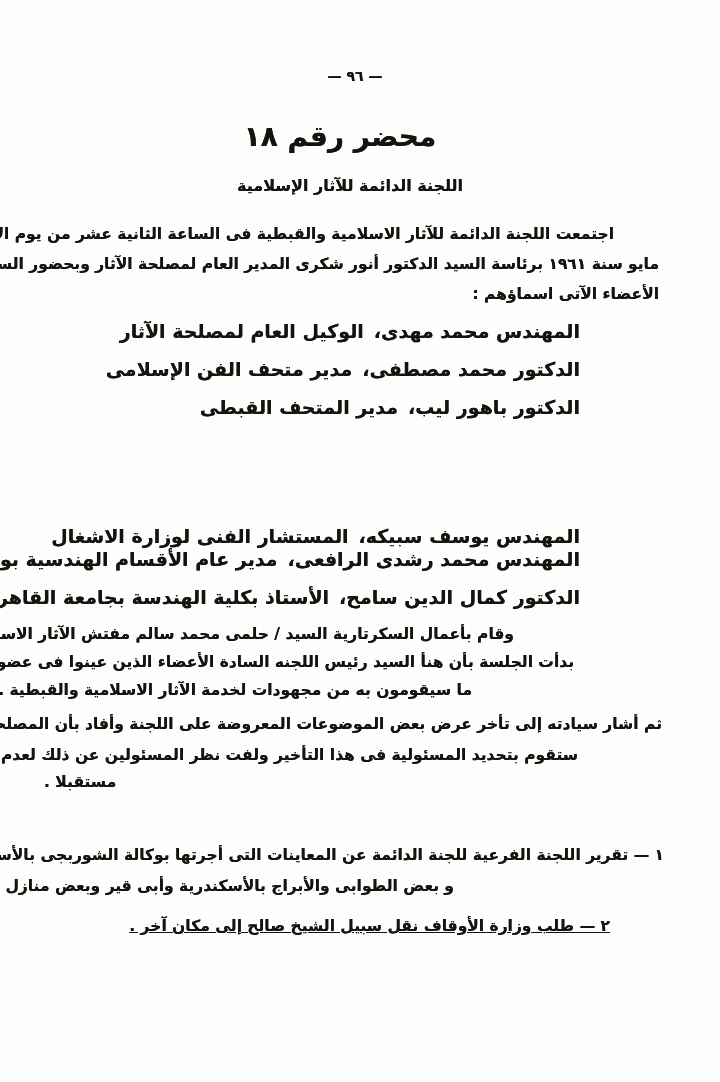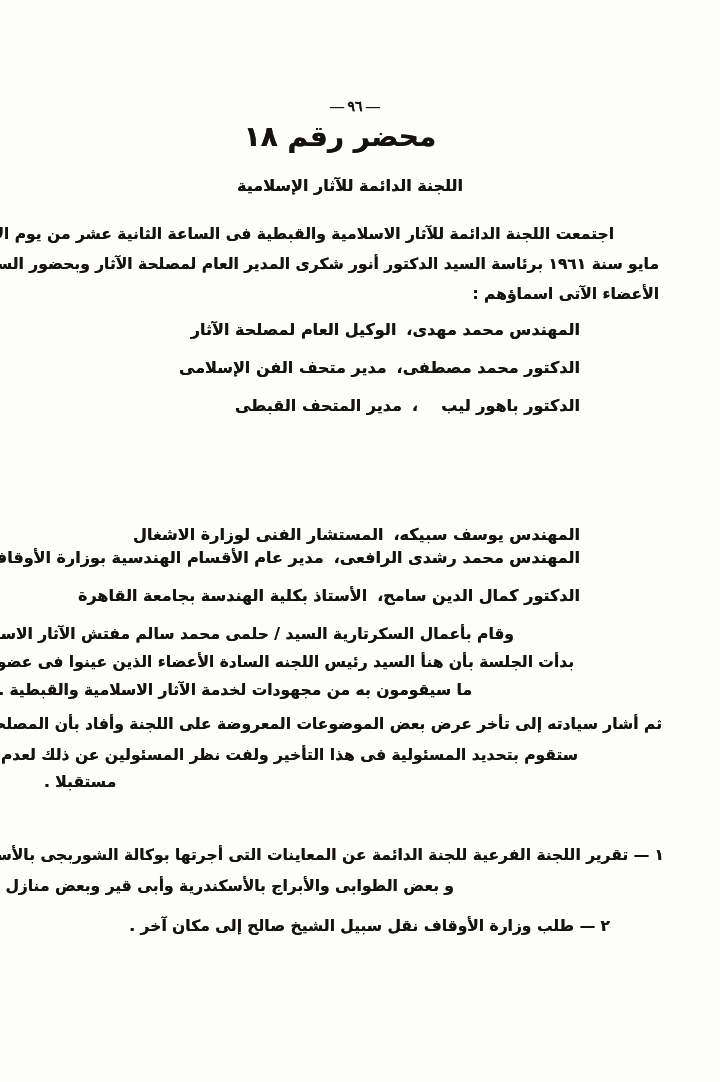--- a/index.html
+++ b/index.html
@@ -23,29 +23,28 @@
     font-size: 15.5px;
     font-weight: 700;
     line-height: 24px;
     direction: rtl;
     text-align: right;
     
     text-shadow: 0 0 0.4px rgba(20,19,16,0.85);
   }
   .page-number {
     position: absolute;
-    top: 98px;
+    top: 68px;
     left: 0;
     right: 10px;
     text-align: center;
     font-size: 14px;
     font-weight: 700;
     letter-spacing: 4px;
     text-shadow: 0 0 0.4px rgba(20,19,16,0.85);
-    font-family: Liberation Serif, serif;
   }
   .doc-title {
     position: absolute;
     top: 120px;
     left: -40px;
     right: 0;
     text-align: center;
     font-size: 28px;
     font-weight: 700;
     text-shadow: 0 0 0.6px rgba(20,19,16,0.9);
@@ -57,21 +56,21 @@
     right: 0;
     text-align: center;
     font-size: 16px;
     font-weight: 700;
     text-shadow: 0 0 0.5px rgba(20,19,16,0.9);
   }
   .attendee-row {
     position: absolute;
     right: 140px;
     white-space: nowrap;
-    font-size: 16px;
+    font-size: 19px;
     font-weight: 700;
     direction: rtl;
     text-shadow: 0 0 0.4px rgba(20,19,16,0.85);
   }
   .att-name {
     display: inline-block;
     min-width: 162px;
     text-align: right;
     vertical-align: top;
   }
@@ -122,19 +121,19 @@
   <div class="ln" style="top:770px; left:44px; right:auto; text-align:right;">مستقبلا .</div>
 
 
   <div class="ln" style="top:843px; right:56px;">
     <span>١</span>
     <span>—</span>
     <span>تقرير اللجنة الفرعية للجنة الدائمة عن المعاينات التى أجرتها بوكالة الشوربجى بالأسكندرية</span>
   </div>
   <div class="ln" style="top:874px; right:266px;">و بعض الطوابى والأبراج بالأسكندرية وأبى قير وبعض منازل رشيد .</div>
 
-  <div class="ln" style="top:914px; right:110px;">
+  <div class="ln" style="top:914px; right:110px;text-decoration:underline;">
     <span>٢</span>
     <span>—</span>
     <span>طلب وزارة الأوقاف نقل سبيل الشيخ صالح إلى مكان آخر .</span>
   </div>
 
 </div>
 
 </body></html>

